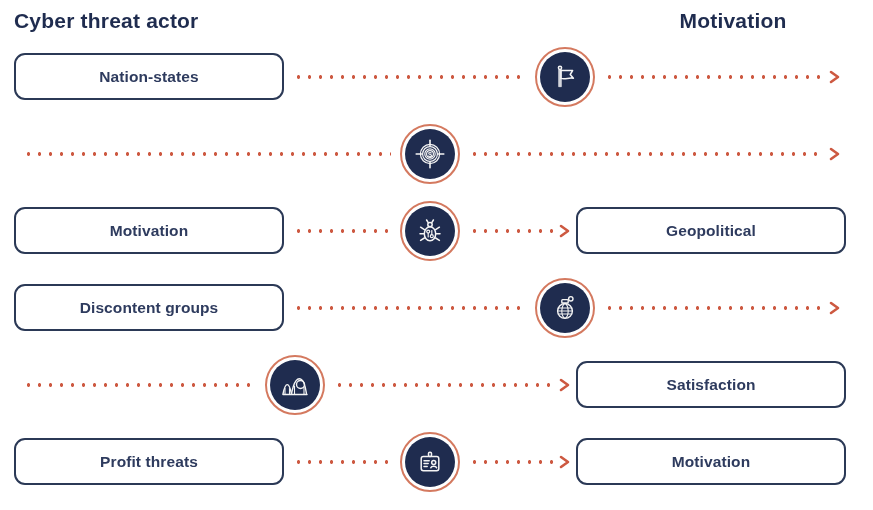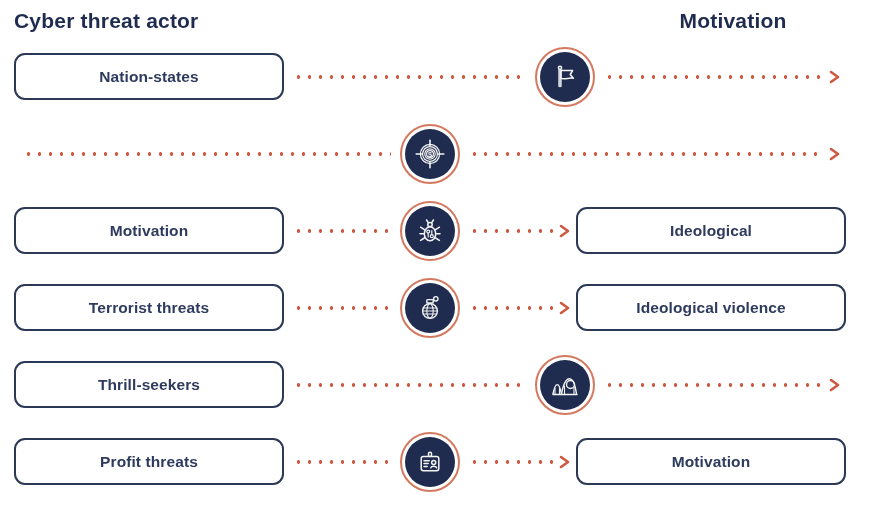--- a/index.html
+++ b/index.html
@@ -218,29 +218,29 @@
       </div>
 
       <div class="connector">
         <div class="dots"></div>
         <svg class="chevron" width="13" height="16" viewBox="0 0 13 16" fill="none">
           <polyline points="3,3 10,8 3,13" stroke="var(--orange)" stroke-width="2.6" stroke-linecap="round" stroke-linejoin="round"></polyline>
         </svg>
       </div>
 
       <div class="box motivation-box">
-        <span class="motivation-label">Ideological</span>
+        <span class="motivation-label">Geopolitical</span>
       </div>
 
     </div>
 
     <div class="row">
 
       <div class="box actor-box">
-        <span class="actor-label">Terrorist threats</span>
+        <span class="actor-label">Discontent groups</span>
       </div>
 
       <div class="connector">
         <div class="dots"></div>
       </div>
 
       <div class="icon-ring">
         <div class="icon-circle">
 
           <svg class="icon-svg" width="32" height="32" viewBox="0 0 32 32" fill="none" stroke="#f4f4f4" stroke-width="1.4" stroke-linecap="round" stroke-linejoin="round" style="display: block;">
@@ -256,31 +256,25 @@
         </div>
       </div>
 
       <div class="connector">
         <div class="dots"></div>
         <svg class="chevron" width="13" height="16" viewBox="0 0 13 16" fill="none">
           <polyline points="3,3 10,8 3,13" stroke="var(--orange)" stroke-width="2.6" stroke-linecap="round" stroke-linejoin="round"></polyline>
         </svg>
       </div>
 
-      <div class="box motivation-box">
-        <span class="motivation-label">Ideological violence</span>
-      </div>
-
-    </div>
-
-    <div class="row">
-
-      <div class="box actor-box">
-        <span class="actor-label">Thrill-seekers</span>
-      </div>
+
+    </div>
+
+    <div class="row">
+
 
       <div class="connector">
         <div class="dots"></div>
       </div>
 
       <div class="icon-ring">
         <div class="icon-circle">
 
           <svg class="icon-svg" width="32" height="32" viewBox="0 0 32 32" fill="none" stroke="#f4f4f4" stroke-width="1.4" stroke-linecap="round" stroke-linejoin="round" style="display: block;">
             <line x1="4" y1="25.5" x2="28" y2="25.5"></line>
@@ -296,20 +290,23 @@
         </div>
       </div>
 
       <div class="connector">
         <div class="dots"></div>
         <svg class="chevron" width="13" height="16" viewBox="0 0 13 16" fill="none">
           <polyline points="3,3 10,8 3,13" stroke="var(--orange)" stroke-width="2.6" stroke-linecap="round" stroke-linejoin="round"></polyline>
         </svg>
       </div>
 
+      <div class="box motivation-box">
+        <span class="motivation-label">Satisfaction</span>
+      </div>
 
     </div>
 
     <div class="row">
 
       <div class="box actor-box">
         <span class="actor-label">Profit threats</span>
       </div>
 
       <div class="connector">

